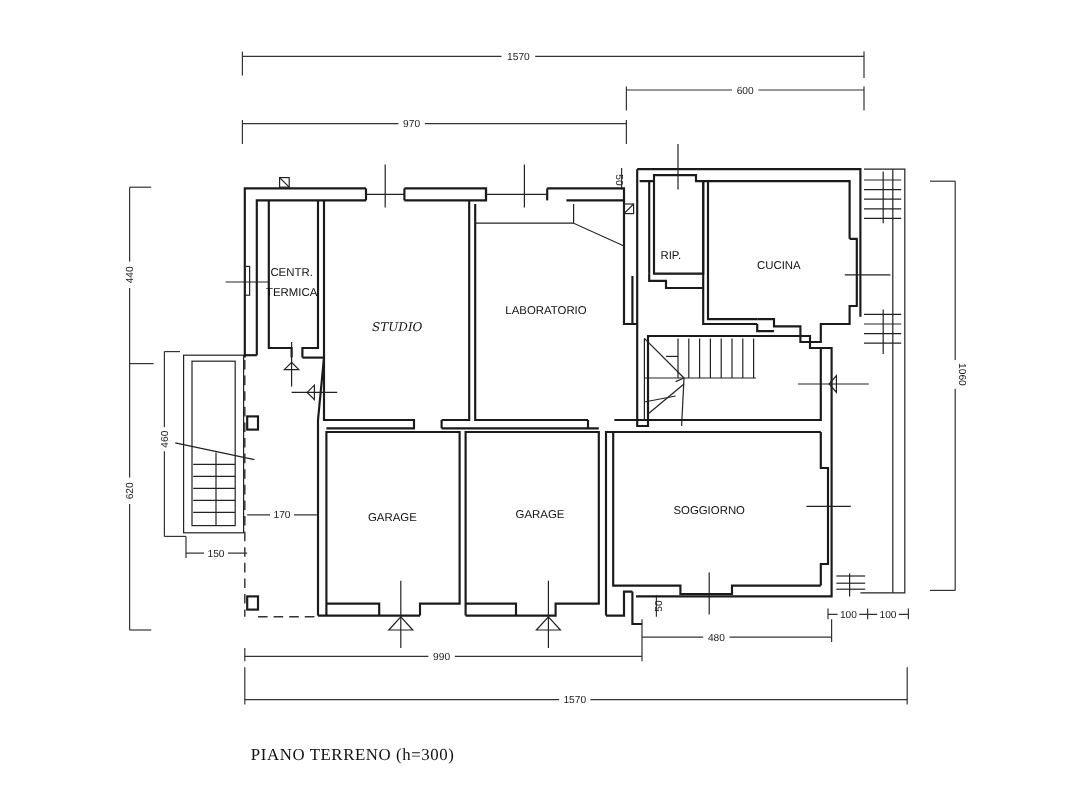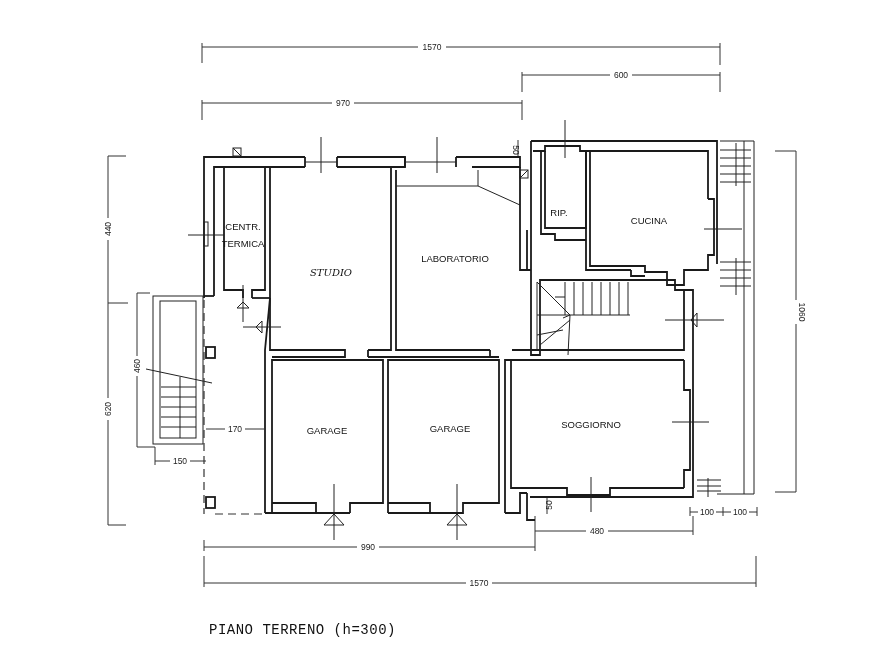--- a/index.html
+++ b/index.html
@@ -4,21 +4,21 @@
 <style>
   html, body { margin: 0; padding: 0; background: #ffffff; }
   body { width: 893px; height: 670px; overflow: hidden; position: relative; font-family: "Liberation Sans", sans-serif; }
   #plan { position: absolute; left: 0; top: 0; width: 893px; height: 670px; }
   .wall { fill: none; stroke: #1a1a1a; stroke-width: 1.8; }
   .thin { fill: none; stroke: #222; stroke-width: 1; }
   .dim { fill: none; stroke: #333; stroke-width: 1; }
   .dash { fill: none; stroke: #333; stroke-width: 1.2; stroke-dasharray: 8 5; }
   .room-label { font-family: "Liberation Sans", sans-serif; font-size: 9.5px; fill: #111; }
   .dim-label { font-family: "Liberation Sans", sans-serif; font-size: 8.5px; fill: #222; }
-  .title { position: absolute; left: 209px; top: 622px; font-family: Liberation Mono, monospace; font-size: 14px; color: #111; letter-spacing: 0.5px; }
+  .title { position: absolute; left: 209px; top: 622px; font-family: Liberation Serif, serif; font-size: 14px; color: #111; letter-spacing: 0.5px; }
   .hand { font-family: "DejaVu Serif", serif; font-size: 10px; fill: #111; font-style: italic; }
 </style>
 </head>
 <body>
 
 <svg id="plan" viewBox="0 0 893 670" xmlns="http://www.w3.org/2000/svg">
 
   <g>
     <line class="dim" x1="202" y1="47" x2="720" y2="47"></line>
     <line class="dim" x1="202" y1="43" x2="202" y2="63"></line>

